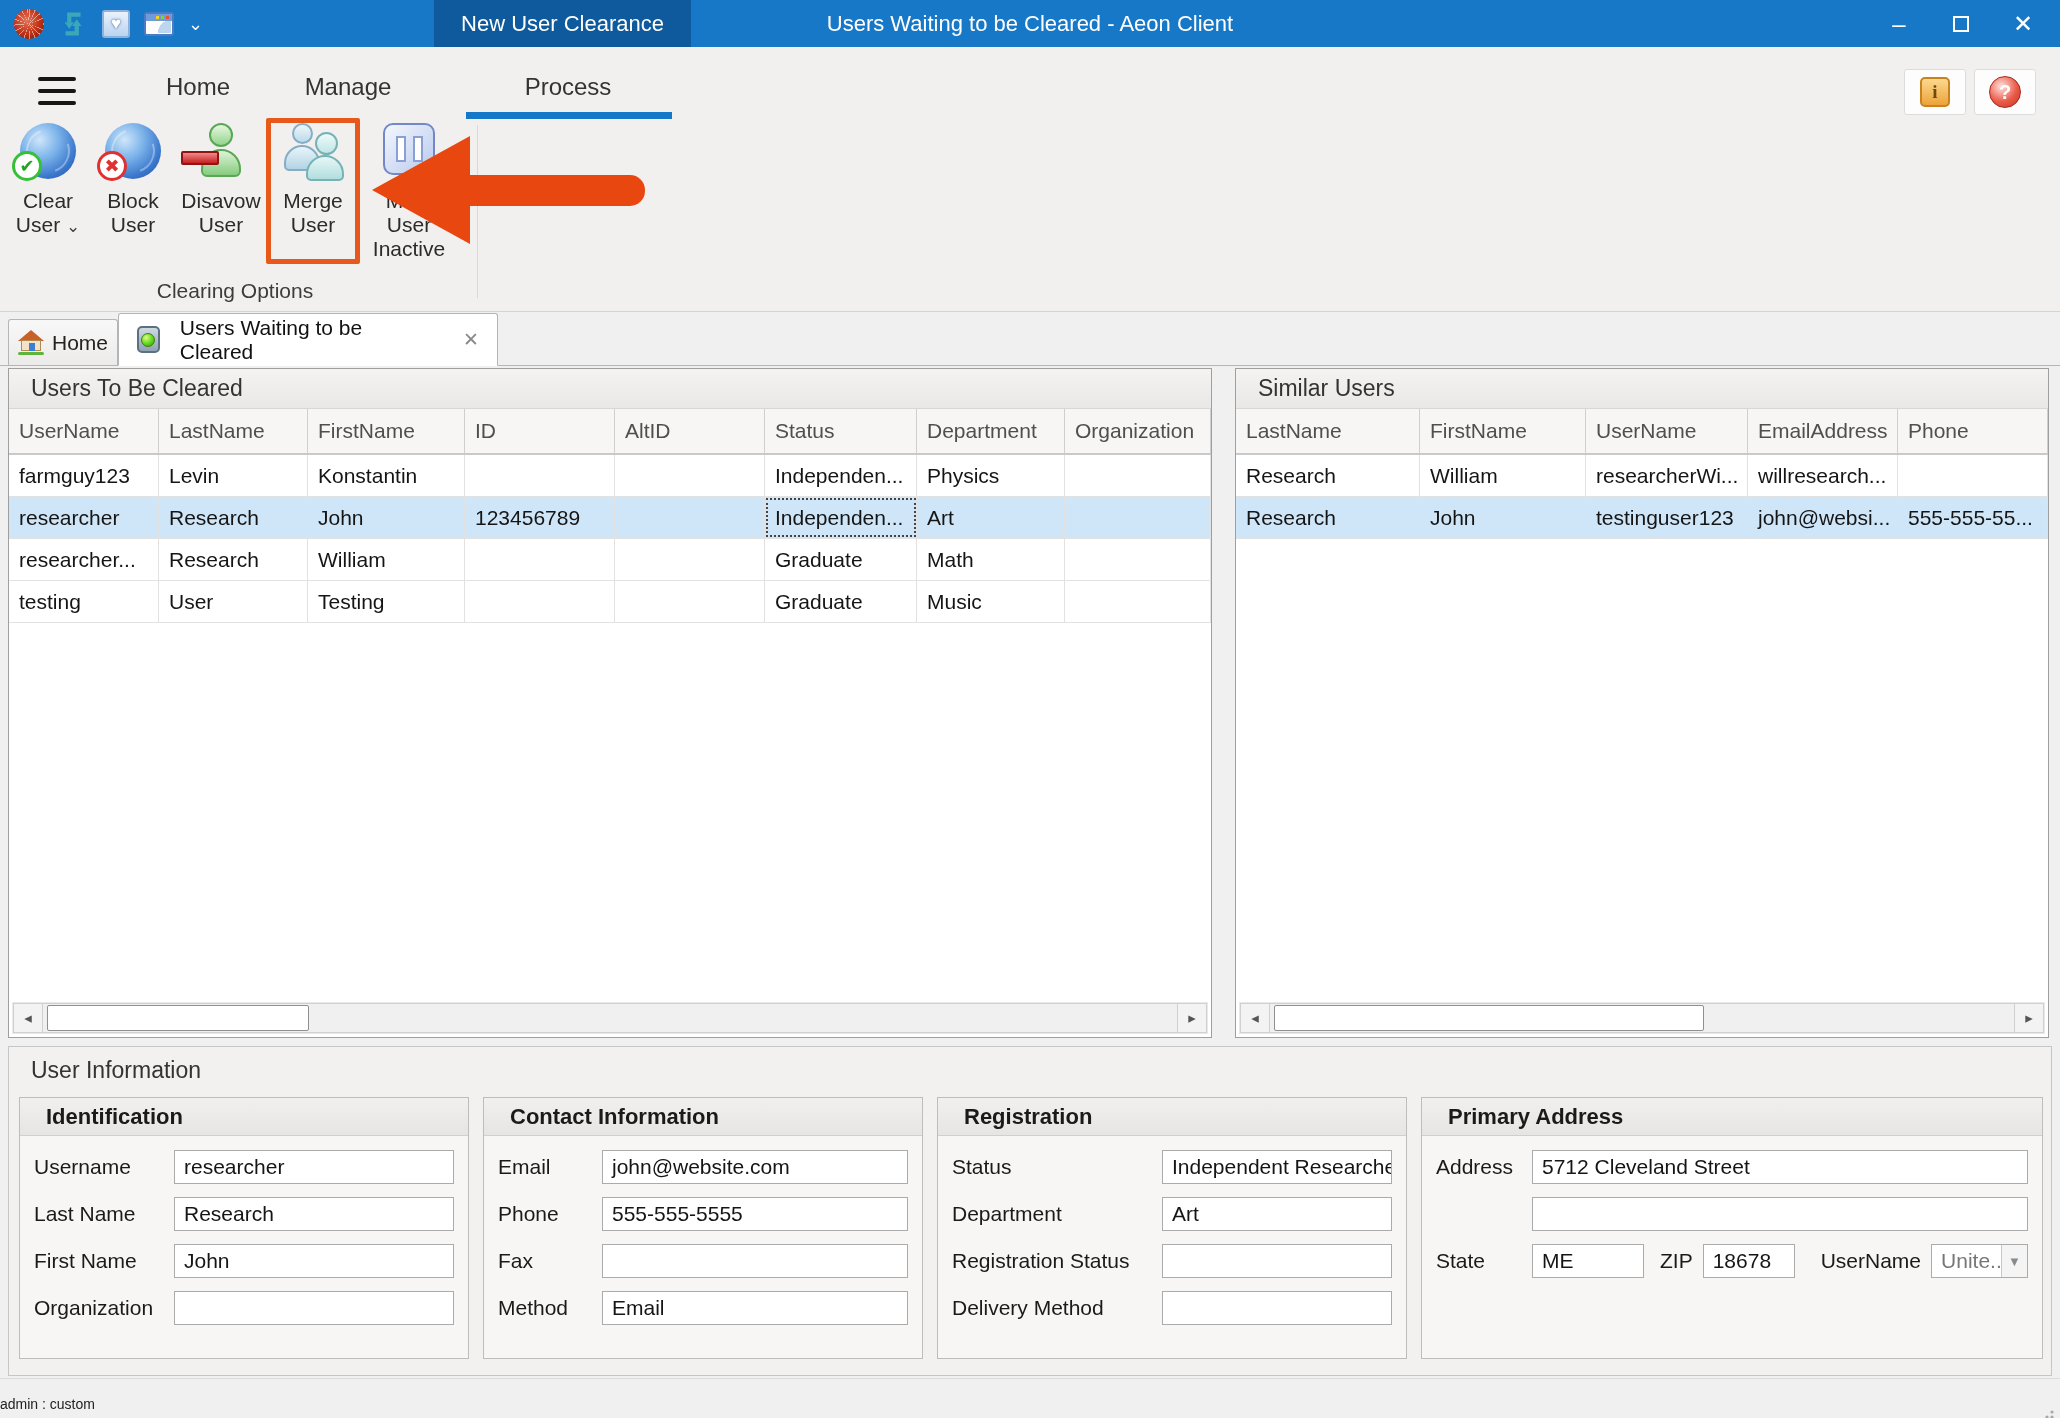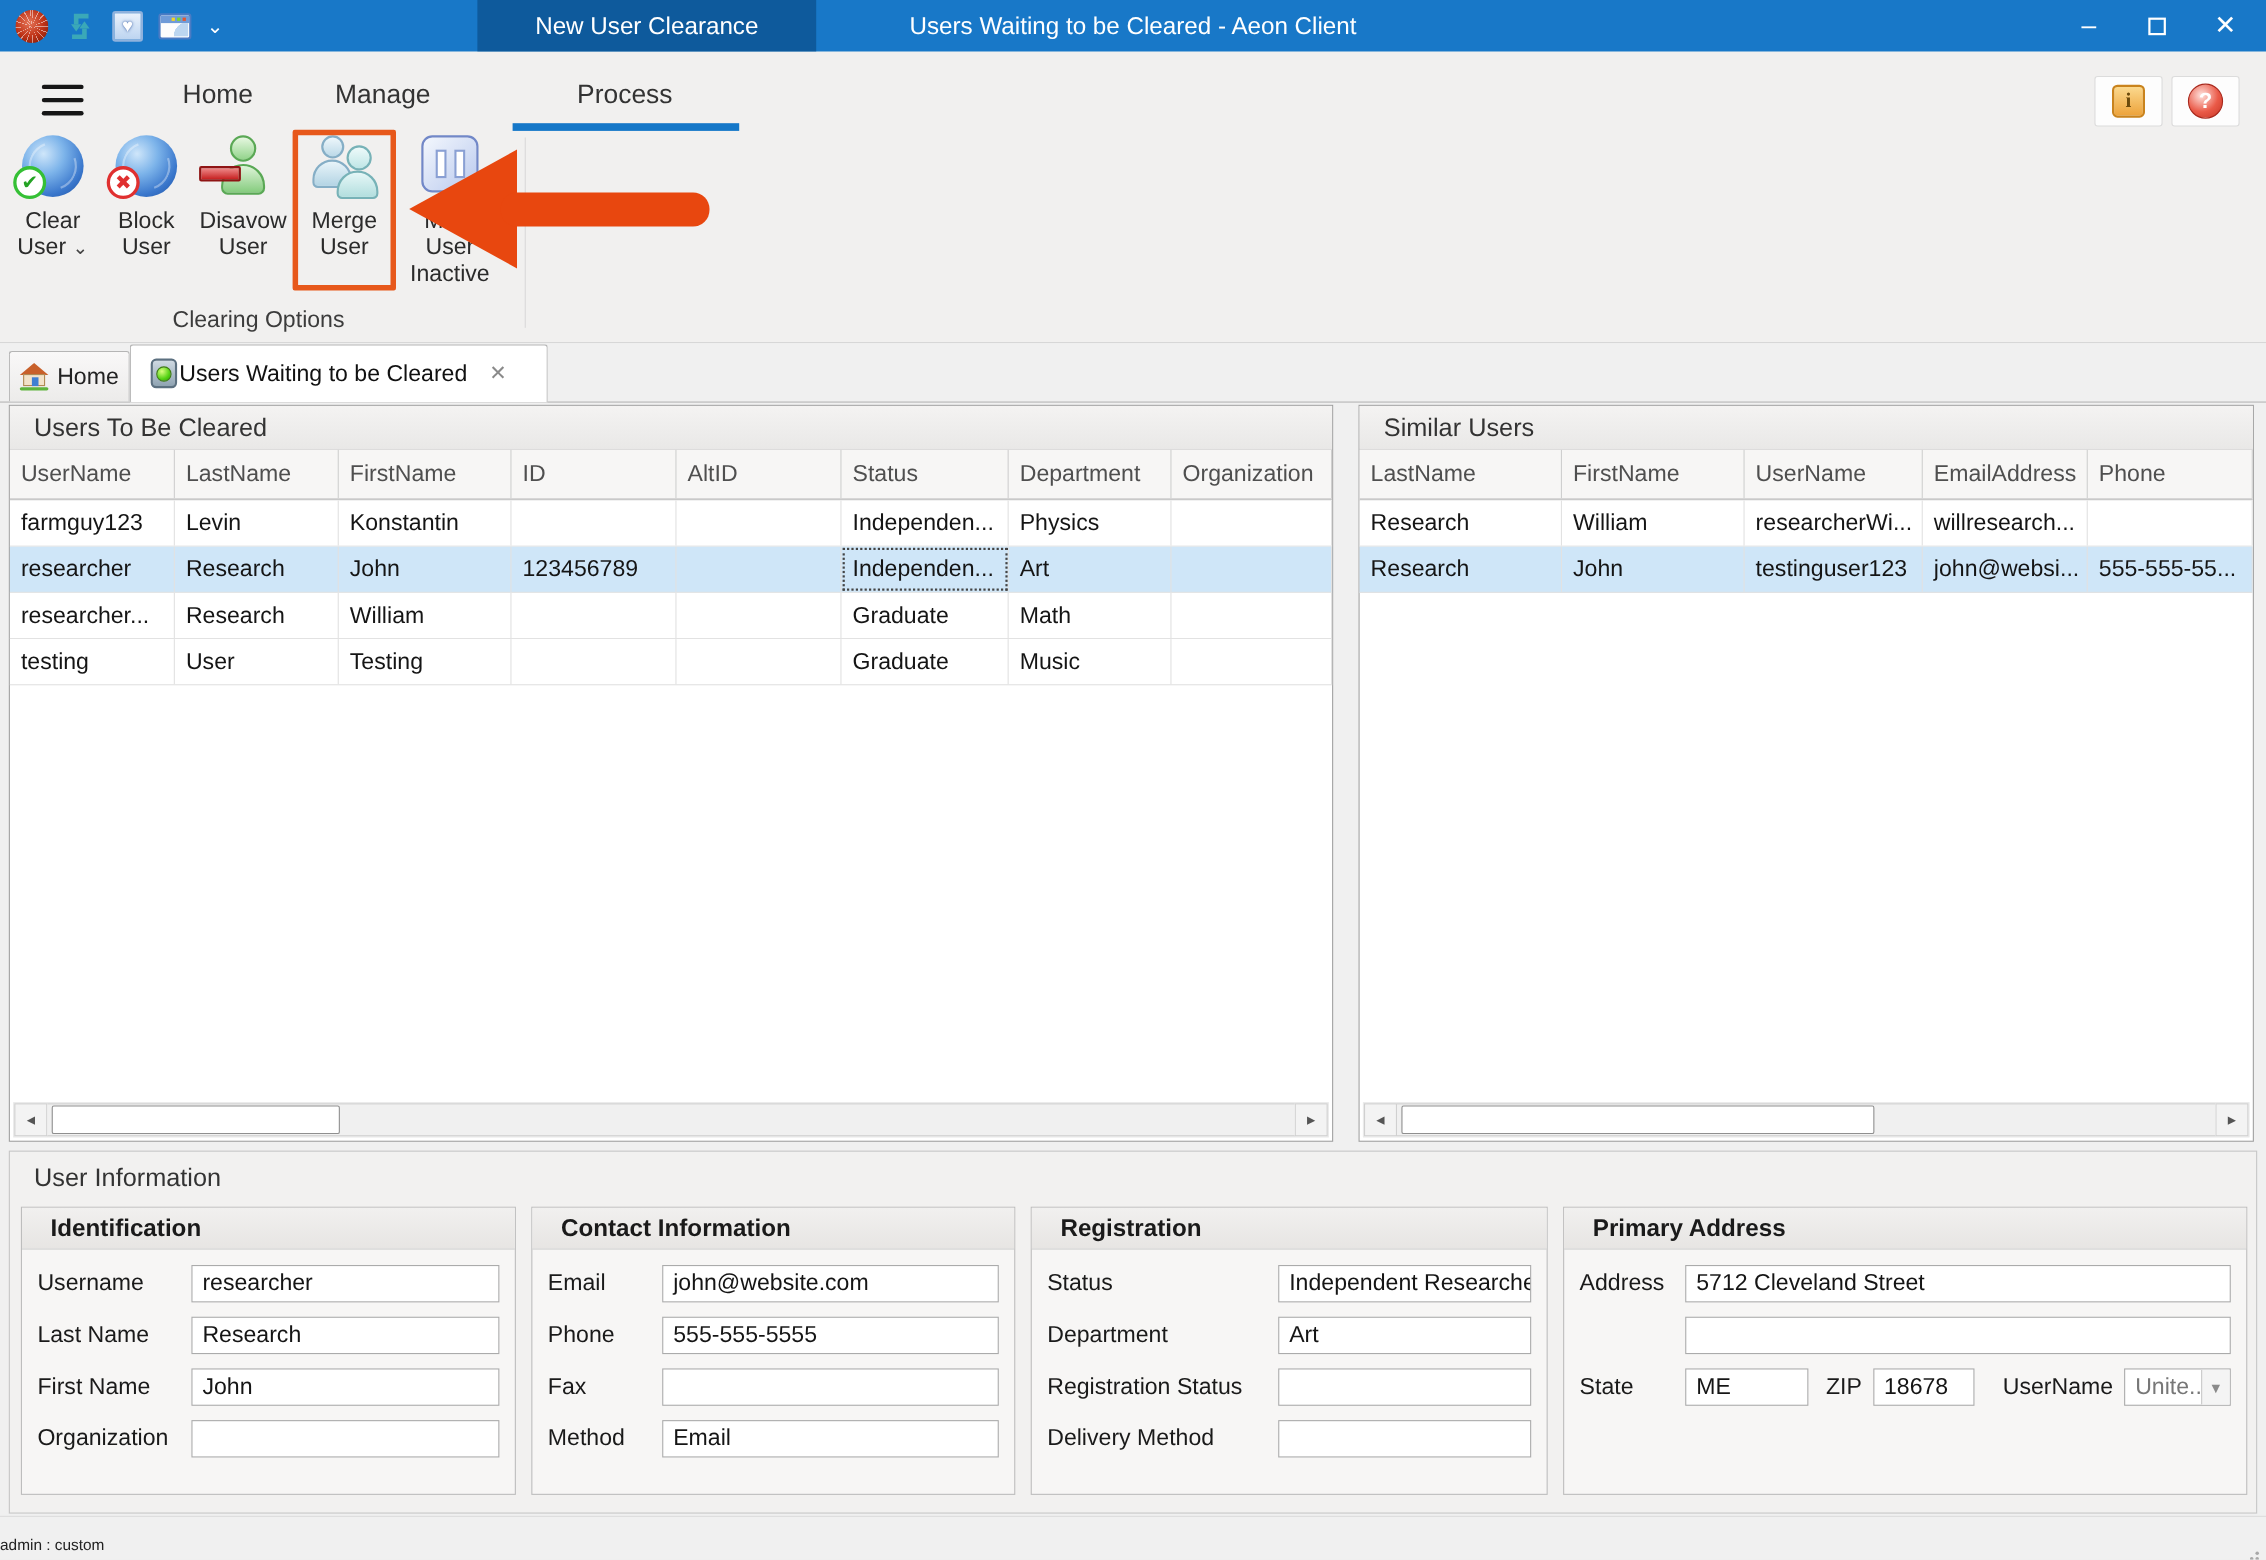--- a/index.html
+++ b/index.html
@@ -3,21 +3,21 @@
 <meta charset="utf-8">
 <style>
   *{box-sizing:border-box;margin:0;padding:0}
   html,body{width:2060px;height:1418px}
   body{font-family:"Liberation Sans","DejaVu Sans",sans-serif;background:#e8e8e8}
   .app{position:relative;width:2060px;height:1418px;background:#f0f0f0;overflow:hidden}
 
   
   .titlebar{position:absolute;left:0;top:0;width:2060px;height:47px;background:var(--titlebar)}
   .win-title{position:absolute;left:0;right:0;top:0;height:47px;display:flex;align-items:center;justify-content:center;color:#fff;font-size:22px}
-  .app-tab{position:absolute;left:434px;top:0;width:308px;height:47px;background:var(--titlebar_active_tab);color:#fff;font-size:22px;display:flex;align-items:center;justify-content:center}
+  .app-tab{position:absolute;left:434px;top:0;width:257px;height:47px;background:var(--titlebar_active_tab);color:#fff;font-size:22px;display:flex;align-items:center;justify-content:center}
   .qat{position:absolute;left:14px;top:0;height:47px;display:flex;align-items:center;gap:14px}
   .logo{width:30px;height:30px;border-radius:50%;background:repeating-conic-gradient(rgba(255,255,255,.5) 0deg 4deg,rgba(255,255,255,0) 4deg 22deg),radial-gradient(circle at 42% 38%,#e5765a,#c03418 50%,#8c1d08 85%)}
   .hearti{width:28px;height:28px;border:2px solid #8fb2dd;background:linear-gradient(#eaf2fc,#bcd4f0);border-radius:3px;display:flex;align-items:center;justify-content:center;color:#fff;font-size:17px;text-shadow:0 0 3px #4a6fb0,0 0 1px #4a6fb0}
   .windowi{width:30px;height:24px;border:2px solid #4a7bc4;border-radius:3px;background:#fdfdfd;position:relative;overflow:hidden}
   .windowi::before{content:"";position:absolute;left:0;top:0;right:0;height:7px;background:#6f9bd8}
   .windowi::after{content:"";position:absolute;right:1px;bottom:1px;width:18px;height:12px;background:radial-gradient(circle at 100% 100%,#bcd6f0 0 60%,transparent 61%)}
   .wdots{position:absolute;right:3px;top:2px;width:3px;height:3px;background:#e4572e;box-shadow:-5px 0 0 #7ad62a,-10px 0 0 #f5d327;z-index:2}
   .qat-chevron{color:#fff;font-size:18px;line-height:1}
   .win-controls{position:absolute;right:6px;top:0;height:47px;display:flex}
   .wc{width:62px;height:47px;display:flex;align-items:center;justify-content:center;color:#fff;font-size:24px}
@@ -57,21 +57,21 @@
   .rgroup-label{position:absolute;left:0;top:232px;width:470px;text-align:center;font-size:21px;color:#3c3c3c}
   .help-btns{position:absolute;right:24px;top:22px;display:flex;gap:8px}
   .hbtn{width:62px;height:46px;background:#fdfdfd;border:1px solid #dcdcdc;border-radius:3px;display:flex;align-items:center;justify-content:center;cursor:pointer}
   .infoi{width:30px;height:30px;border-radius:5px;background:linear-gradient(#fbd98e,#eda33b);border:2px solid #c9831d;display:flex;align-items:center;justify-content:center;color:#6b4a0c;font-weight:bold;font-size:19px;font-family:"Liberation Serif",serif}
   .helpi{width:32px;height:32px;border-radius:50%;background:radial-gradient(circle at 38% 32%,#ffe3de,#ea5a48 55%,#c43524);border:1px solid #a8281c;color:#fff;font-weight:bold;font-size:20px;display:flex;align-items:center;justify-content:center}
   .arrow-svg{position:absolute;left:0;top:0;width:2060px;height:265px;z-index:5;pointer-events:none}
 
   
   .doctabs{position:absolute;left:0;top:312px;width:2060px;height:54px;border-bottom:1px solid #b5b5b5;background:#f0f0f0}
   .dtab-home{position:absolute;left:8px;bottom:0;height:46px;width:110px;background:linear-gradient(#f9f8f8,#ecebea);border:1px solid #b5b5b5;border-bottom:none;border-radius:3px 3px 0 0;display:flex;align-items:center;justify-content:center;gap:8px;font-size:21px;color:#222;cursor:pointer}
-  .dtab-active{position:absolute;left:118px;bottom:-1px;height:53px;width:380px;background:#fff;border:1px solid #b5b5b5;border-bottom:1px solid #fff;border-radius:3px 3px 0 0;display:flex;align-items:center;gap:2px;padding:0 18px;font-size:21px;color:#111;z-index:2;cursor:pointer}
+  .dtab-active{position:absolute;left:118px;bottom:-1px;height:53px;width:380px;background:#fff;border:1px solid #b5b5b5;border-bottom:1px solid #fff;border-radius:3px 3px 0 0;display:flex;align-items:center;gap:20px;padding:0 18px;font-size:21px;color:#111;z-index:2;cursor:pointer}
   .dtab-close{margin-left:18px;color:#8a8a8a;font-size:19px}
   .homei{position:relative;width:26px;height:25px}
   .roof{position:absolute;left:0;top:0;width:0;height:0;border-left:13px solid transparent;border-right:13px solid transparent;border-bottom:11px solid #c8602a}
   .walls{position:absolute;left:3px;top:10px;width:20px;height:11px;background:#f2e2c8;border:1px solid #b08a54}
   .door{position:absolute;left:11px;top:13px;width:6px;height:8px;background:#3f7fd2}
   .grass{position:absolute;left:0;bottom:0;width:26px;height:3px;background:#5eb43c;border-radius:2px}
   .traffici{width:24px;height:27px;background:linear-gradient(#cfd9e2,#8fa3b2);border:2px solid #5c7080;border-radius:5px;display:flex;align-items:center;justify-content:center}
   .tlight{width:14px;height:14px;border-radius:50%;background:radial-gradient(circle at 35% 30%,#d9ff7e,#54d214 60%,#2f9a06);border:1px solid #3f7d12}
 
   

